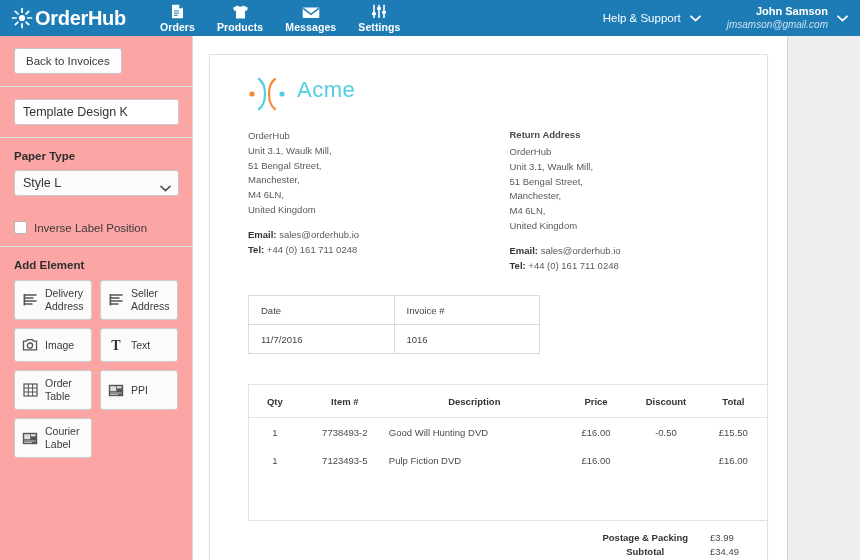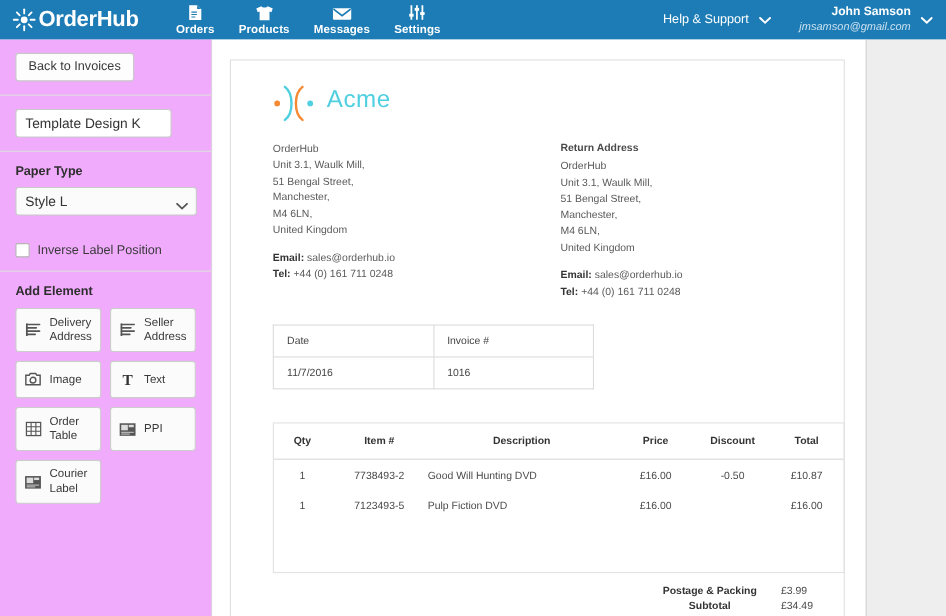--- a/index.html
+++ b/index.html
@@ -41,35 +41,35 @@
   .help-label { color: #ffffff; font-size: 11.5px; }
   .caret { margin-left: 9px; display: flex; align-items: center; }
   .user { display: flex; align-items: center; margin-left: 26px; margin-right: 12px; cursor: pointer; }
   .user-text { text-align: right; line-height: 1.25; }
   .user-name { color: #ffffff; font-size: 11px; font-weight: bold; display: block; }
   .user-mail { color: #c9e0ef; font-size: 10px; font-style: italic; display: block; }
 
   
   .sidebar {
     position: absolute; top: 36px; left: 0; width: 193px; height: 524px;
-    background: #f0abfc; border-right: 1px solid #d9d9d9;
+    background: #fca5a5; border-right: 1px solid #d9d9d9;
     overflow: hidden;
   }
   .side-sec { padding: 12px 14px; }
   .divider { height: 1px; background: #dddddd; }
   .btn-back {
     display: inline-block; background: #fdfdfd; border: 1px solid #c8c8c8;
     border-radius: 3px; padding: 6px 11px; font-size: 11.5px; color: #3a3a3a;
     cursor: pointer;
   }
   .side-label {
     font-size: 11.5px; font-weight: bold; color: #2e2e2e; margin-bottom: 8px;
   }
   .text-input {
-    width: 142px; height: 26px; background: #ffffff;
+    width: 165px; height: 26px; background: #ffffff;
     border: 1px solid #c9c9c9; border-radius: 3px;
     font-size: 12.5px; color: #333333; padding: 0 8px;
     font-family: "Liberation Sans", sans-serif;
   }
   .select-wrap { position: relative; width: 165px; }
   .select-box {
     width: 165px; height: 26px; background: #fbfbfb;
     border: 1px solid #c9c9c9; border-radius: 3px;
     font-size: 12.5px; color: #333333;
     display: flex; align-items: center; padding: 0 8px; cursor: pointer;
@@ -453,21 +453,21 @@
               <th class="col-total">Total</th>
             </tr>
           </thead>
           <tbody>
             <tr>
               <td class="col-qty">1</td>
               <td class="col-item">7738493-2</td>
               <td class="col-desc">Good Will Hunting DVD</td>
               <td class="col-price">£16.00</td>
               <td class="col-disc">-0.50</td>
-              <td class="col-total">£10.87</td>
+              <td class="col-total">£15.50</td>
             </tr>
             <tr>
               <td class="col-qty">1</td>
               <td class="col-item">7123493-5</td>
               <td class="col-desc">Pulp Fiction DVD</td>
               <td class="col-price">£16.00</td>
               <td class="col-disc"></td>
               <td class="col-total">£16.00</td>
             </tr>
           </tbody>

